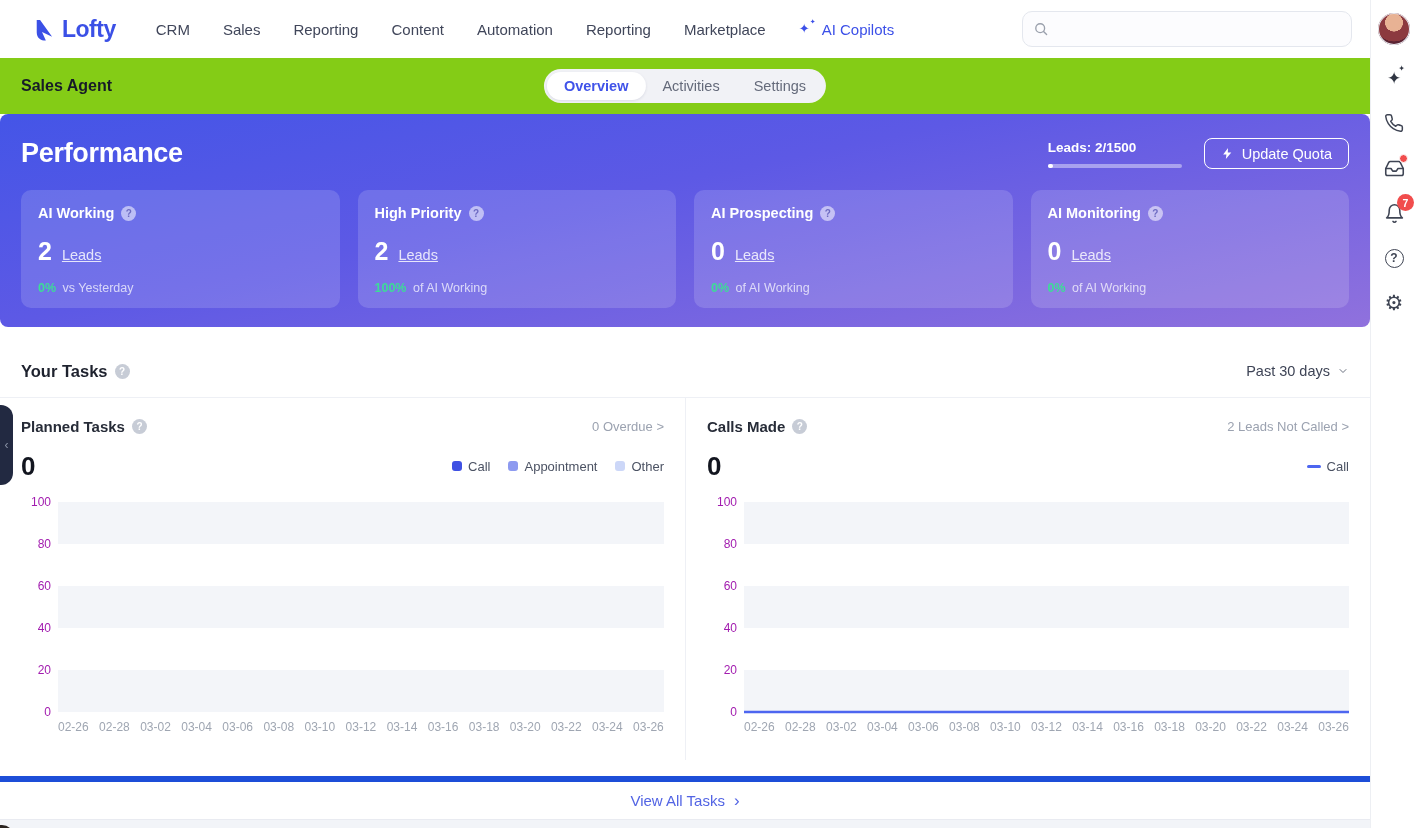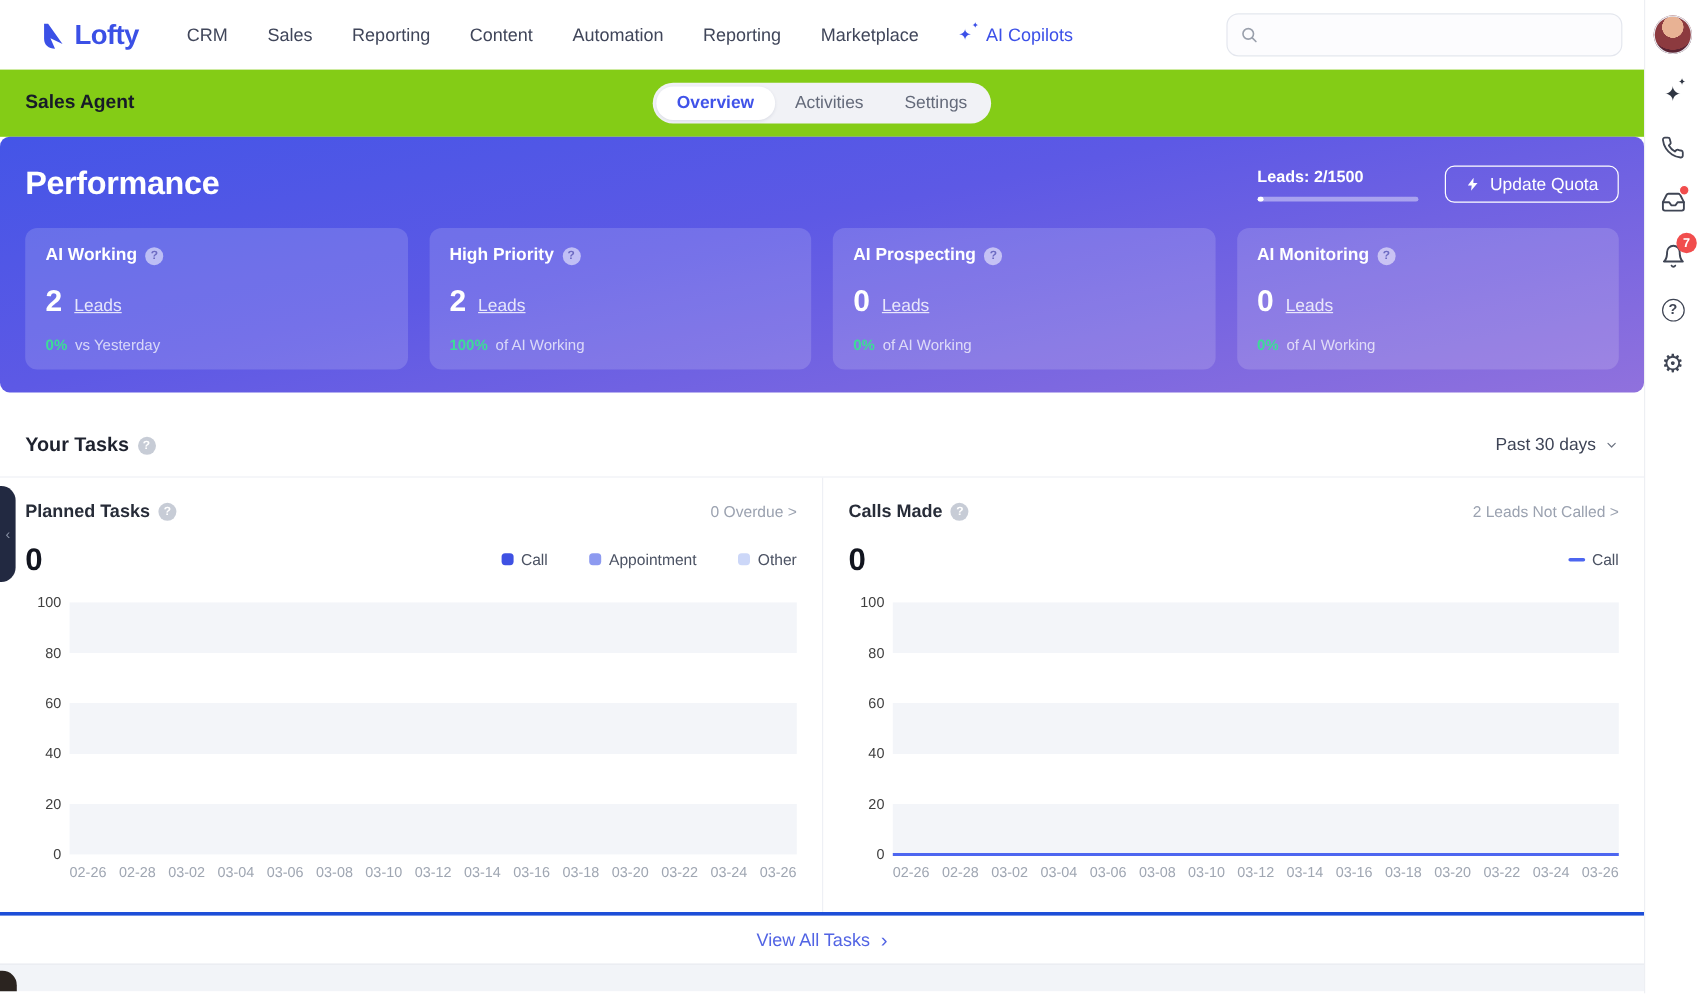--- a/index.html
+++ b/index.html
@@ -61,35 +61,35 @@
   .range-select { margin-left:auto; display:flex; align-items:center; gap:7px; font-size:14.5px; color:#3e4456; cursor:pointer; }
 
   .columns { display:grid; grid-template-columns:1fr 1fr; }
   .col { padding:17px 21px 26px; }
   .col + .col { border-left:1px solid #eef0f5; }
   .col-header { display:flex; align-items:center; height:22px; }
   .col-title { font-size:15px; font-weight:700; color:#272c38; display:flex; align-items:center; gap:7px; }
   .col-link { margin-left:auto; font-size:13px; color:#9ba2b0; cursor:pointer; }
   .col-sub { display:flex; align-items:center; margin-top:13px; height:32px; }
   .big-count { font-size:26px; font-weight:800; color:#12151f; }
-  .legend { margin-left:auto; display:flex; gap:35px; align-items:flex-end; }
+  .legend { margin-left:auto; display:flex; gap:18px; align-items:flex-end; }
   .legend-item { display:flex; align-items:center; gap:6px; font-size:13px; color:#4b5263; cursor:pointer; }
   .swatch { width:10px; height:10px; border-radius:3px; flex:none; }
   .swatch.line { width:14px; height:3px; border-radius:2px; }
 
   .chart { display:grid; grid-template-columns:30px 1fr; column-gap:7px; margin-top:20px; }
   .y-axis { position:relative; height:210px; }
-  .ytick { position:absolute; right:0; transform:translateY(-50%); font-size:12px; color:#404040; }
+  .ytick { position:absolute; right:0; transform:translateY(-50%); font-size:12px; color:#a21caf; }
   .plot { height:210px; position:relative;
           background:linear-gradient(to bottom,#f3f5f9 0 20%,#fff 20% 40%,#f3f5f9 40% 60%,#fff 60% 80%,#f3f5f9 80% 100%); }
   .line-svg { position:absolute; inset:0; width:100%; height:100%; overflow:visible; }
   .x-axis { grid-column:2; display:flex; justify-content:space-between; margin-top:8px; font-size:12px; color:#9fa6b2; }
 
-  .tasks-footer { border-top:3px solid #1d4ed8; height:43px; display:flex; align-items:center; justify-content:center; gap:9px;
-                  color:#5264e4; font-size:15px; cursor:pointer; }
+  .tasks-footer { border-top:6px solid #1d4ed8; height:43px; display:flex; align-items:center; justify-content:center; gap:9px;
+                  color:#5264e4; font-size:15px; cursor:pointer;margin-top:16px; }
   .vat-chevron { font-size:17px; line-height:15px; color:#5264e4; }
 
   .bottom-strip { height:23px; background:#f2f4f8; border-top:1px solid #e9ebf1; position:relative; }
   .dark-corner { position:absolute; left:0; bottom:0; width:14px; height:17px; background:#2b2420; border-radius:0 12px 0 0; }
 
   
   .drawer-handle { position:absolute; left:0; top:405px; width:13px; height:80px; background:#222941;
                    border-radius:0 12px 12px 0; display:flex; align-items:center; justify-content:center;
                    color:#8a92a6; font-size:12px; cursor:pointer; z-index:5; }
 

